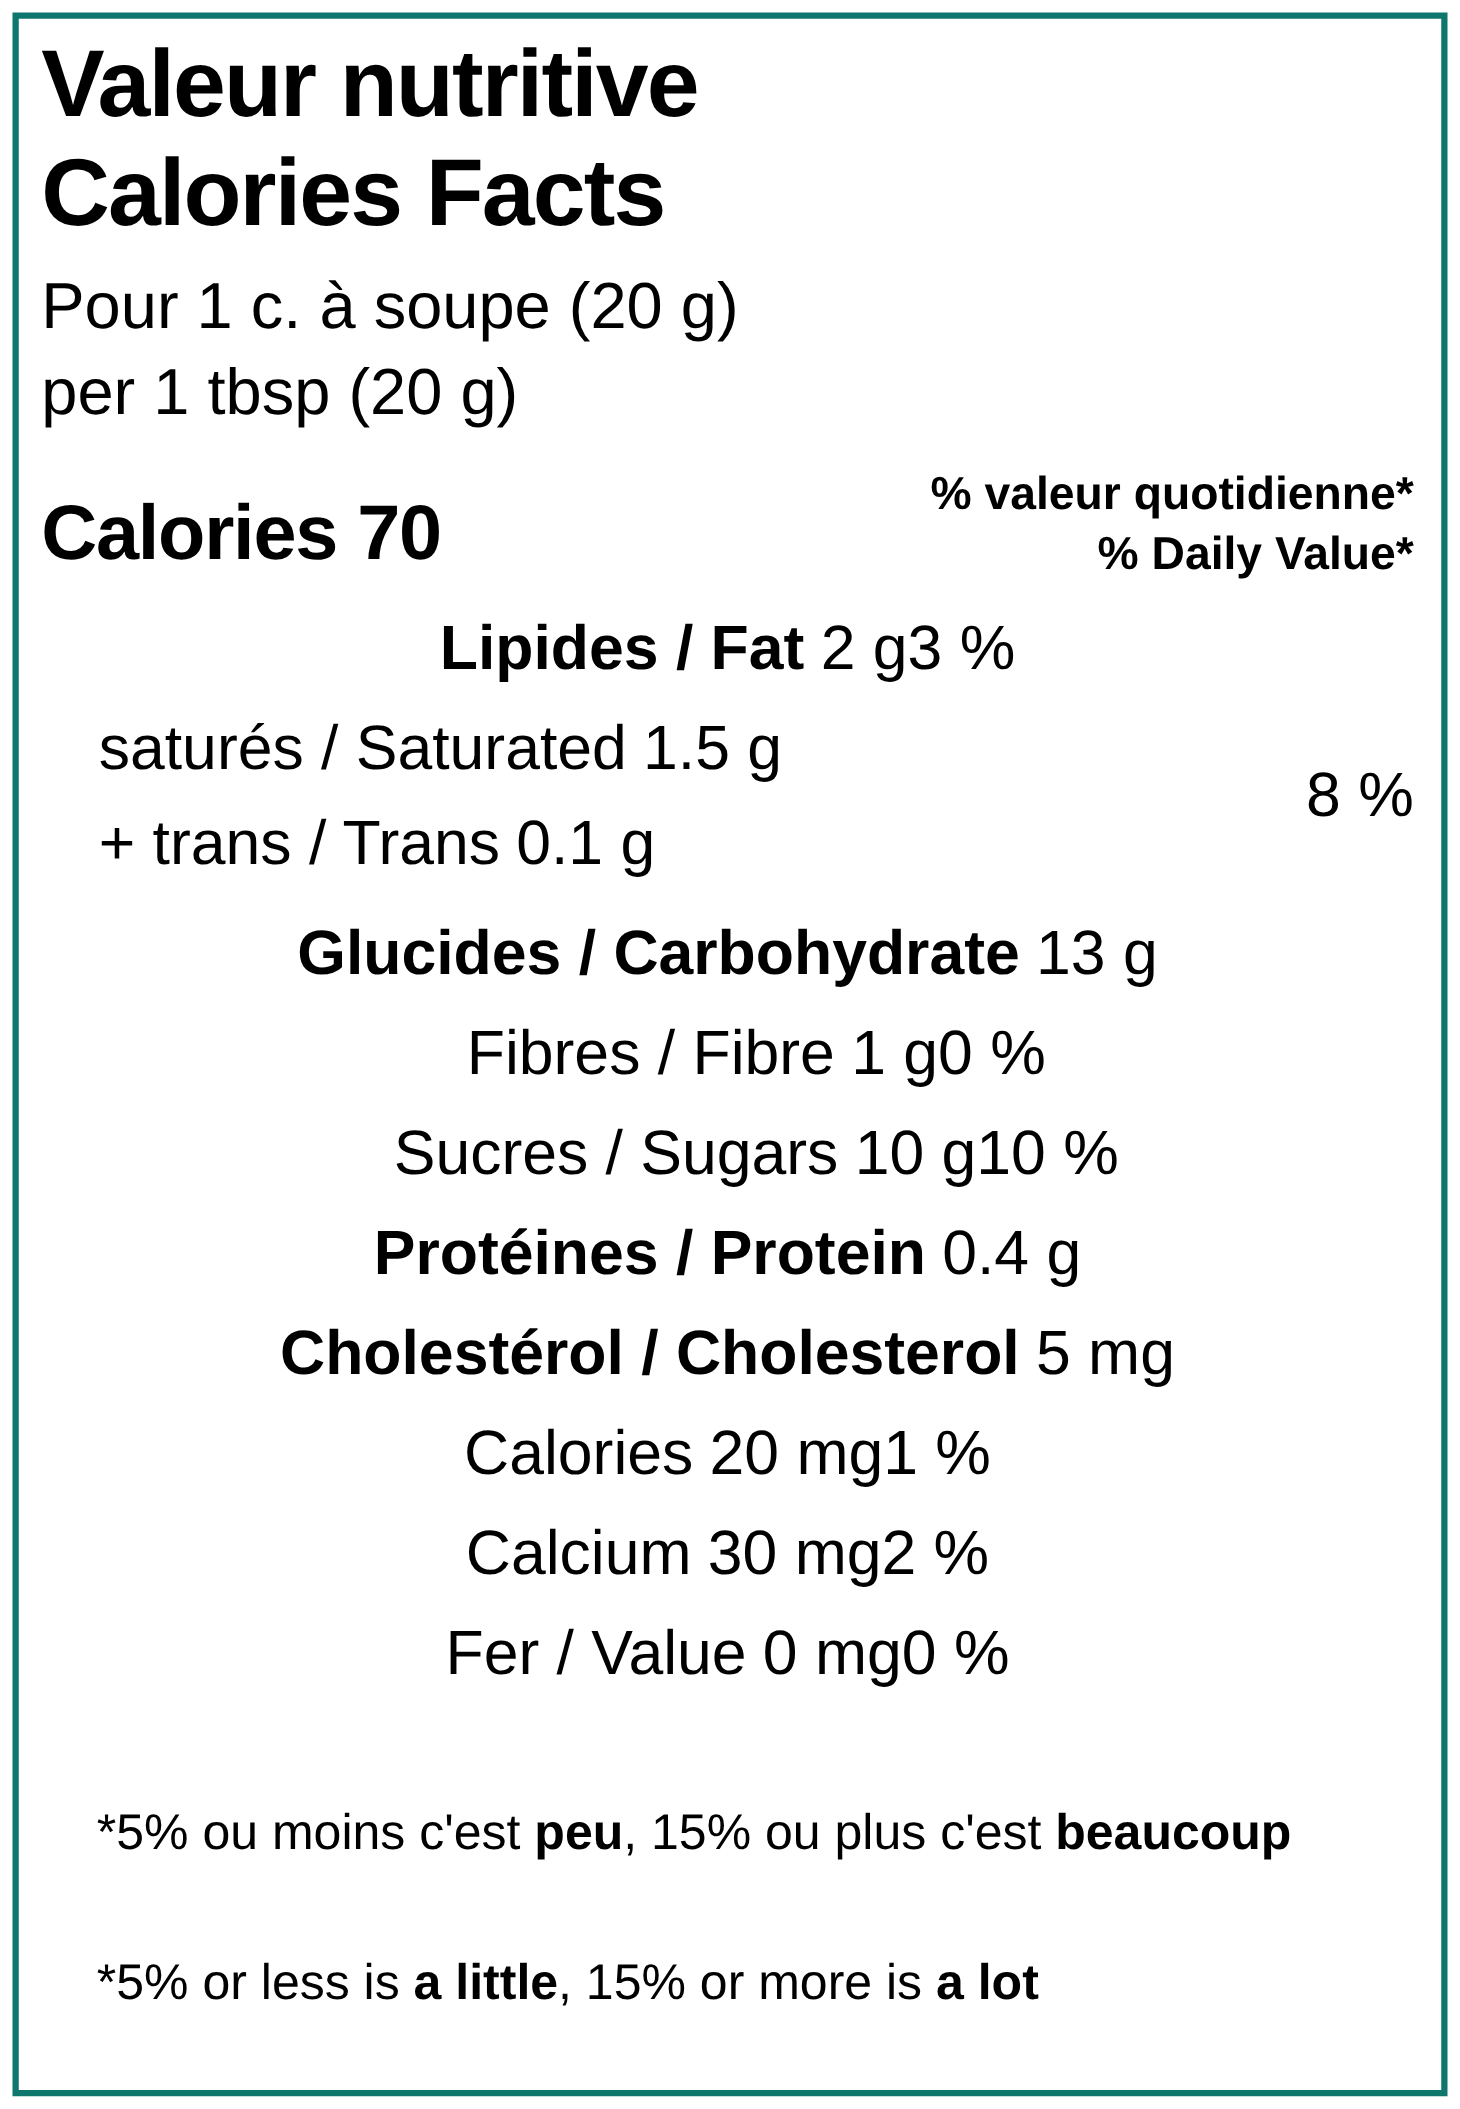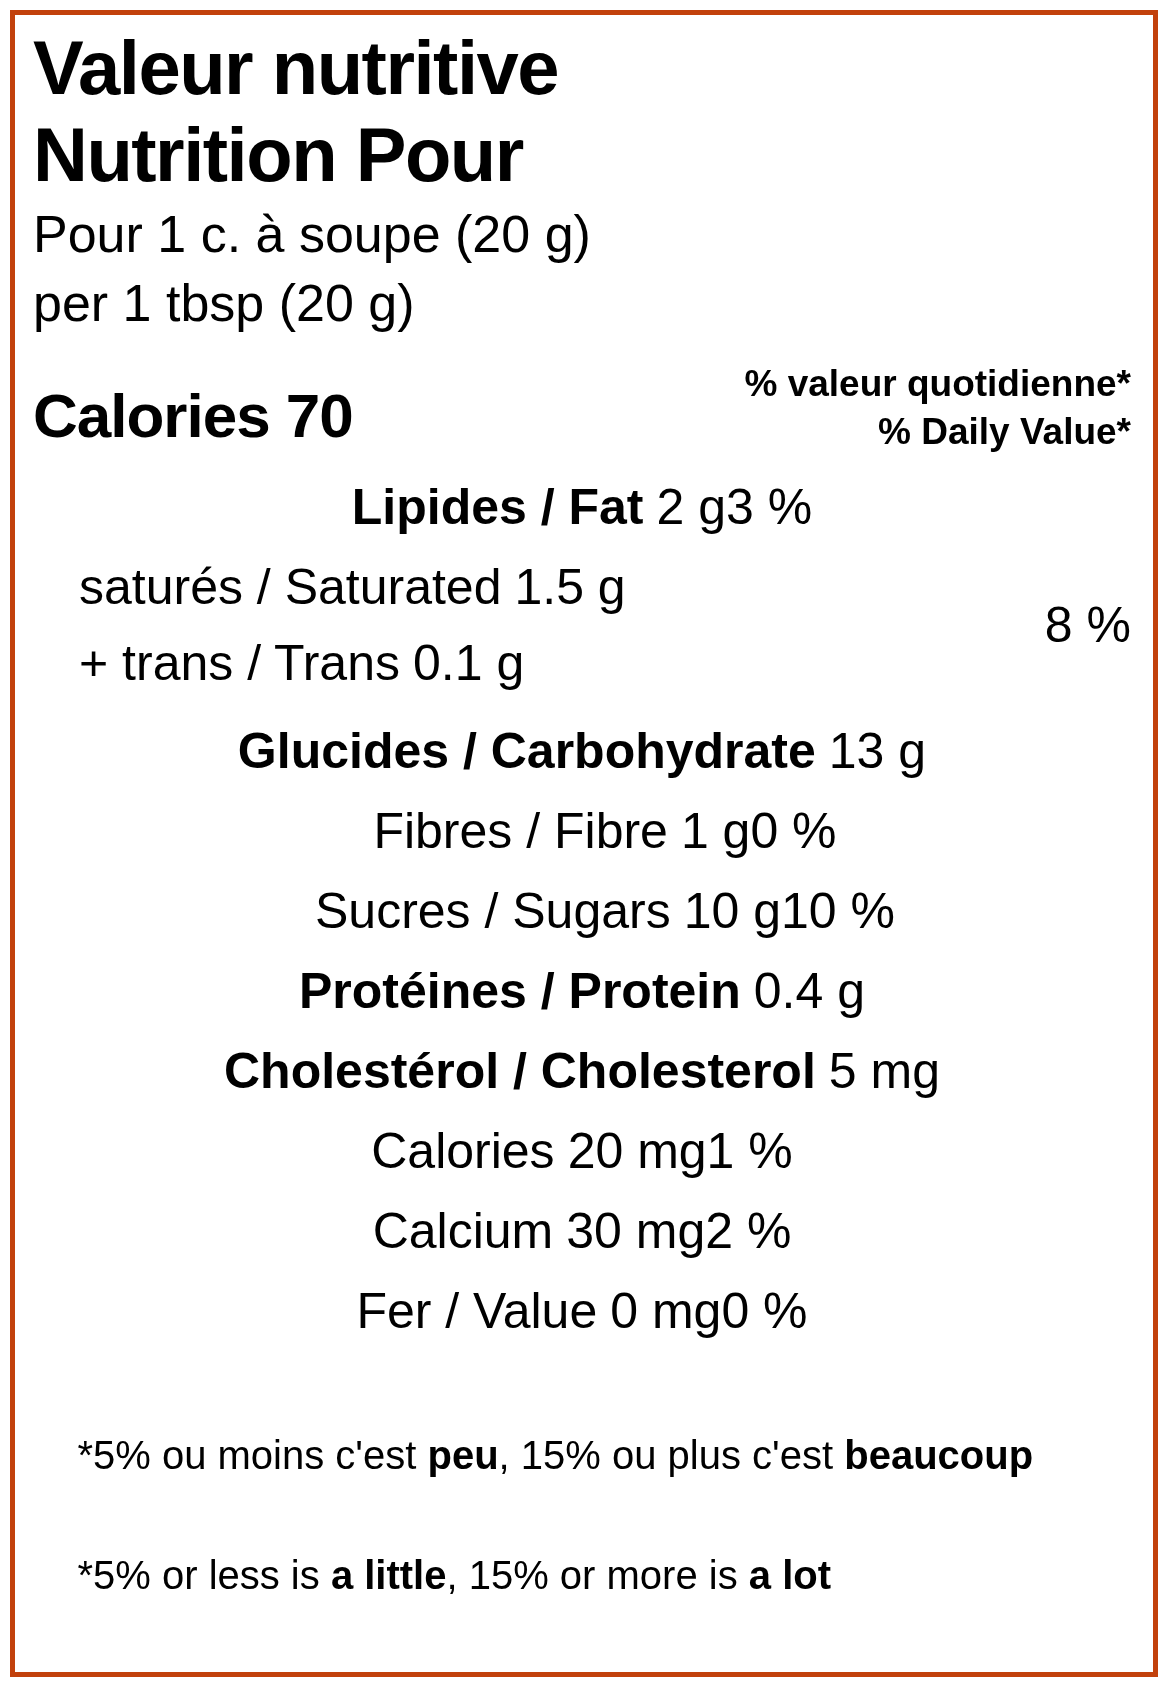--- a/index.html
+++ b/index.html
@@ -7,38 +7,38 @@
     padding: 0;
     width: 1168px;
     height: 1687px;
     background: #ffffff;
     font-family: "Liberation Sans", "DejaVu Sans", sans-serif;
     color: #000000;
   }
   .label {
     position: absolute;
     left: 10px; top: 10px; right: 10px; bottom: 10px;
-    border: 5px solid #c2410c;
+    border: 5px solid #0f766e;
     background: #fff;
     padding: 10px 22px 14px 18px;
     display: flex;
     flex-direction: column;
     box-sizing: border-box;
     overflow: hidden;
   }
   .title {
     font-size: 76px;
     font-weight: bold;
     line-height: 1.14;
     letter-spacing: -1.5px;
   }
   .serving {
     font-size: 52px;
     line-height: 1.32;
-    margin-top: 2px;
+    margin-top: 13px;
   }
   .serving-line { display: block; }
   .bar-mid   { height: 9px;  background: #000; margin-top: 14px; }
   .hairline  { height: 5px;  background: #000; }
   .bar-thick { height: 14px; background: #000; }
   .calories-row {
     display: flex;
     justify-content: space-between;
     align-items: flex-start;
     margin-top: 8px;
@@ -94,21 +94,21 @@
   }
   .fn-bold { font-weight: bold; }
 </style>
 </head>
 <body>
 
 <div class="label">
 
   <div class="title">
     <span>Valeur nutritive</span><br>
-    <span>Nutrition Pour</span>
+    <span>Calories Facts</span>
   </div>
 
   <div class="serving">
     <span class="serving-line">Pour 1 c. à soupe (20 g)</span>
     <span class="serving-line">per 1 tbsp (20 g)</span>
   </div>
 
   <div class="bar-mid"></div>
 
   <div class="calories-row">

